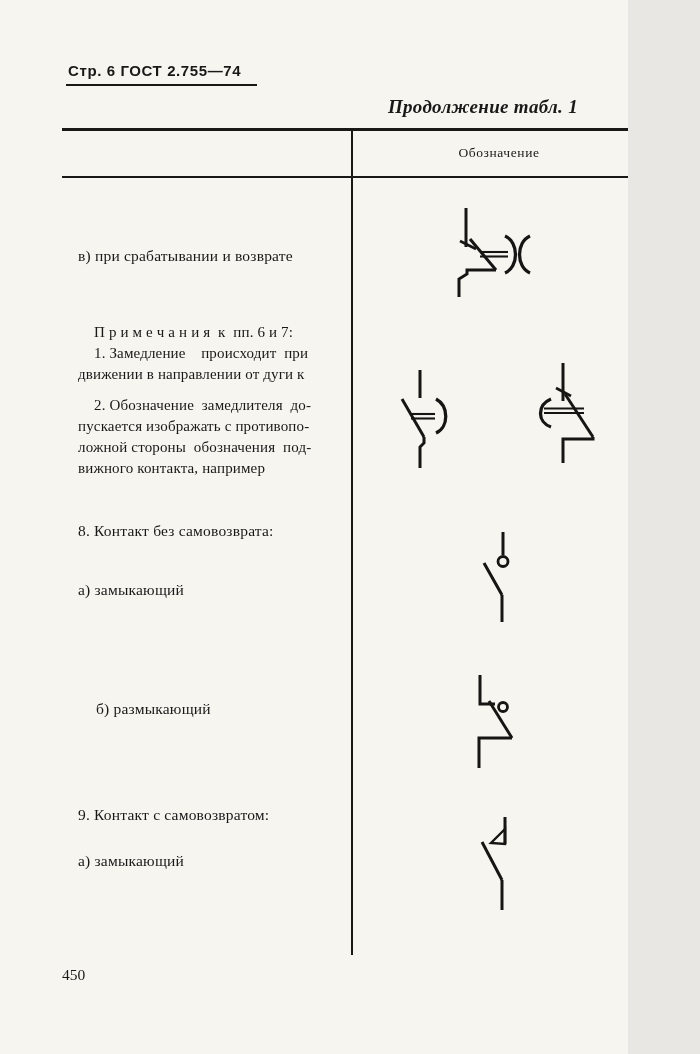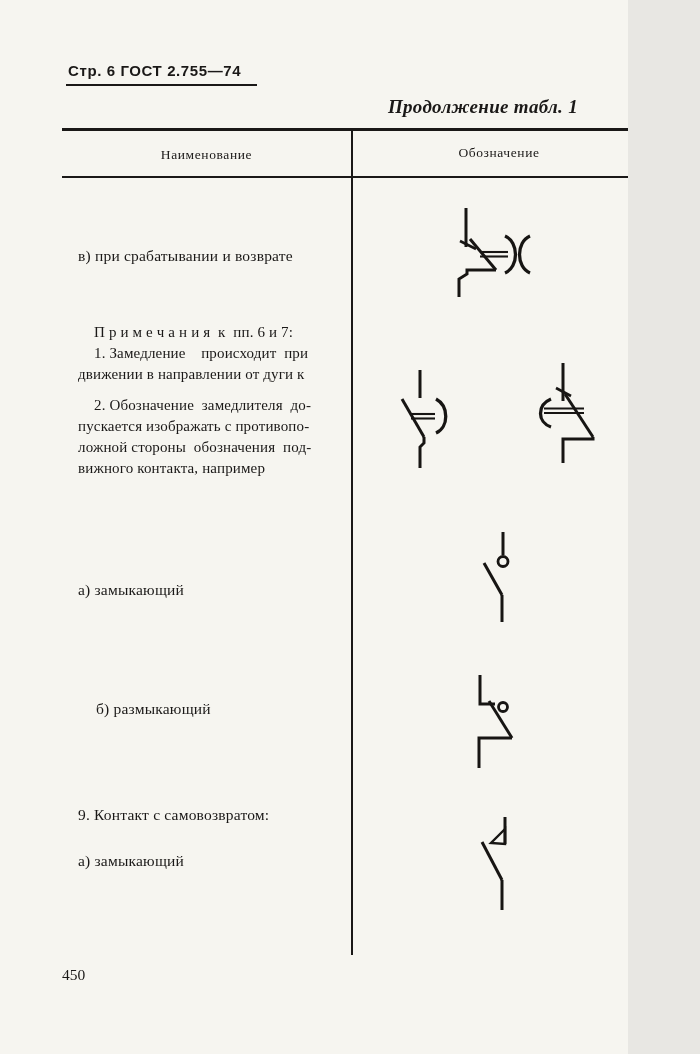--- a/index.html
+++ b/index.html
@@ -69,21 +69,20 @@
 
 <div class="page">
 
   <div class="abs hdr-left">Стр. 6 ГОСТ 2.755—74</div>
   <div class="abs hdr-right">Продолжение табл. 1</div>
 
   <div class="abs rule rule-top"></div>
   <div class="abs rule rule-hdr"></div>
   <div class="abs rule rule-vert"></div>
 
-  <div class="abs col-header c1">Наименование</div>
   <div class="abs col-header c2">Обозначение</div>
 
   <div class="abs label" style="left:78px; top:247px;">в) при срабатывании и возврате</div>
   <svg class="sym" style="left:445px; top:200px;" width="100" height="100" viewBox="0 0 100 100">
     <path class="s-main" d="M21,8 V47"></path>
     <path class="s-tick" d="M15,41 L31,49"></path>
     <path class="s-main" d="M25,39 L51,70"></path>
     <path class="s-thin" d="M35,52 H63"></path>
     <path class="s-thin" d="M35,56.5 H63"></path>
     <path class="s-arc" d="M60,36 C74,42 74,67 60,73"></path>
@@ -113,20 +112,21 @@
   <svg class="sym" style="left:520px; top:360px;" width="90" height="115" viewBox="0 0 90 115">
     <path class="s-main" d="M43,3 V41"></path>
     <path class="s-tick" d="M36,28 L51,36"></path>
     <path class="s-main" d="M45,34 L73,77"></path>
     <path class="s-thin" d="M24,48.5 H64"></path>
     <path class="s-thin" d="M24,53 H64"></path>
     <path class="s-arc" d="M31,39 C17,45 17,62 31,67"></path>
     <path class="s-main" d="M73,77 V79 H43 V103"></path>
   </svg>
 
+  <div class="abs label" style="left:78px; top:522px;">8. Контакт без самовозврата:</div>
 
   <div class="abs label" style="left:78px; top:581px;">а) замыкающий</div>
   <svg class="sym" style="left:455px; top:525px;" width="80" height="110" viewBox="0 0 80 110">
     <path class="s-main" d="M48,7 V30"></path>
     <circle class="s-circ" cx="48" cy="36.5" r="5"></circle>
     <path class="s-main" d="M29,38 L47,70"></path>
     <path class="s-main" d="M47,70 V97"></path>
   </svg>
 
   <div class="abs label" style="left:78px; top:700px;margin-left:18px;">б) размыкающий</div>

